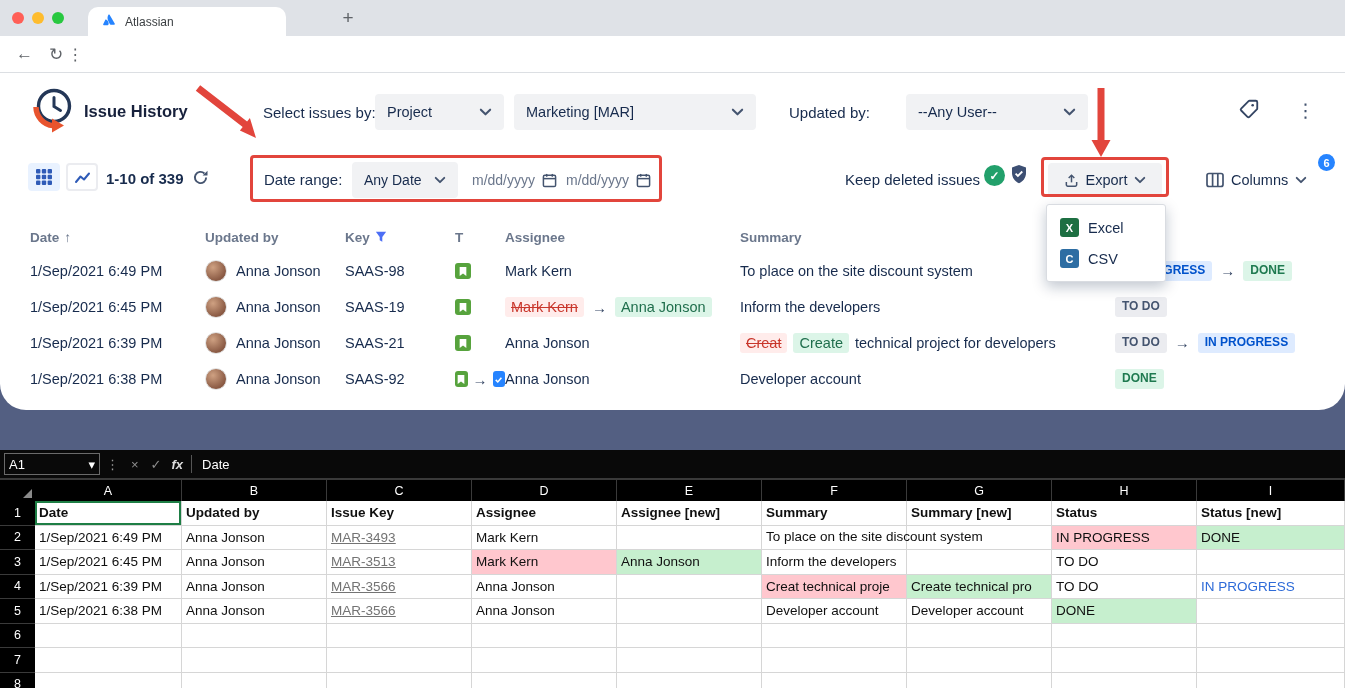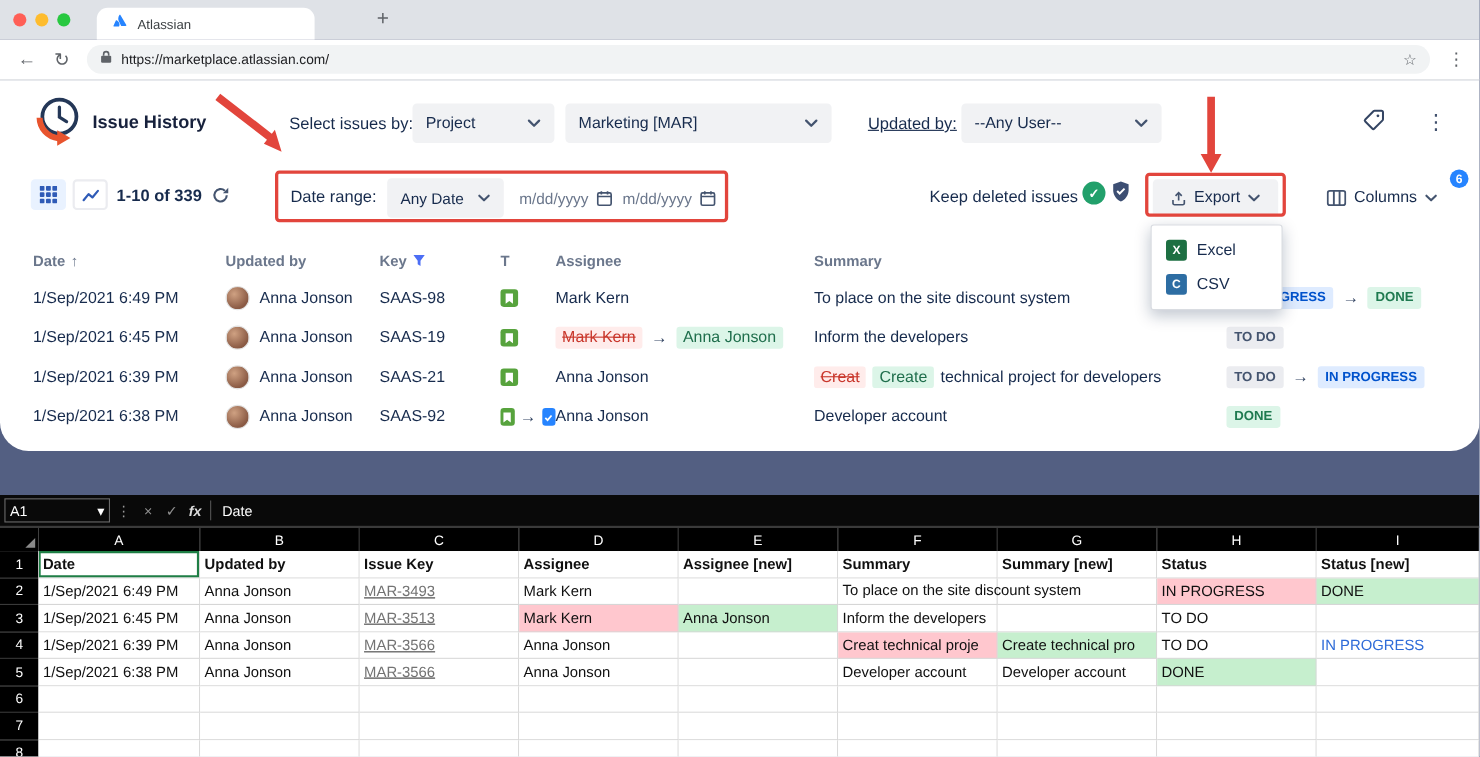--- a/index.html
+++ b/index.html
@@ -27,27 +27,27 @@
   .kebab-b { color:#5f6368; font-size:16px; margin:0 12px 0 4px; letter-spacing:1px; }
 
   
   .app { position:absolute; top:73px; left:0; width:1345px; height:337px; background:#fff;
     border-radius:0 0 26px 26px; color:#172b4d; }
   .ah { position:relative; height:78px; }
   .logo { position:absolute; left:26px; top:12px; }
   .ah-title { position:absolute; left:84px; top:29px; font-size:16.5px; font-weight:700; color:#17213c; }
   .ah-label { position:absolute; top:31px; font-size:15px; color:#172b4d; }
   .lbl-select { left:263px; }
-  .lbl-updated { left:789px;text-decoration:underline; }
+  .lbl-updated { left:789px; }
   .dd { position:absolute; top:21px; height:36px; background:#f1f2f4; border-radius:4px;
     display:flex; align-items:center; justify-content:space-between; padding:0 12px;
     font-size:14.5px; color:#172b4d; gap:8px; }
   .dd-project { left:375px; width:129px; }
   .dd-marketing { left:514px; width:242px;gap:25px; }
-  .dd-user { left:874px; width:182px; }
+  .dd-user { left:906px; width:182px; }
   .tagic { position:absolute; left:1238px; top:25px; }
   .kebab-a { position:absolute; left:1296px; top:26px; font-size:19px; color:#42526e; letter-spacing:1px; }
 
   
   .atb { position:relative; height:56px; }
   .btn-grid { position:absolute; left:28px; top:12px; width:32px; height:28px; background:#e9f2ff;
     border-radius:4px; display:flex; align-items:center; justify-content:center; }
   .btn-chart { position:absolute; left:66px; top:12px; width:32px; height:28px; border:2px solid #ebecf0;
     border-radius:4px; display:flex; align-items:center; justify-content:center; }
   .count { position:absolute; left:106px; top:19px; font-weight:700; font-size:15px; color:#172b4d; }
@@ -160,30 +160,20 @@
             <path d="M11 3.2c-2 3.2-1.9 6.8-.6 9.5l3.2 6.4c.2.5.7.9 1.3.9H21c.8 0 1.3-.8 1-1.5L13 3.2c-.4-.8-1.5-.8-2 0z" fill="#2684ff"></path>
           </svg>
       </span>
       <span class="tab-title">Atlassian</span>
     </div>
     <span class="newtab">+</span>
   </div>
   <div class="navbar">
     <span class="nav-ic">←</span>
     <span class="nav-ic">↻</span>
-    <div class="addr">
-      <span>
-        <svg width="11" height="13" viewBox="0 0 12 14">
-            <rect x="1" y="6" width="10" height="7" rx="1.2" fill="#5f6368"></rect>
-            <path d="M3.5 6V4.5a2.5 2.5 0 0 1 5 0V6" fill="none" stroke="#5f6368" stroke-width="1.6"></path>
-          </svg>
-      </span>
-      <span class="url">https://marketplace.atlassian.com/</span>
-      <span class="star">☆</span>
-    </div>
     <span class="kebab-b">⋮</span>
   </div>
 
   <div class="app">
 
     <div class="ah">
       <span class="logo">
         <svg width="52" height="52" viewBox="0 0 52 52">
           <circle cx="28" cy="21" r="15.5" fill="none" stroke="#243757" stroke-width="3.4"></circle>
           <path d="M28 12.5v9l6.5 4" fill="none" stroke="#243757" stroke-width="3" stroke-linecap="round"></path>

